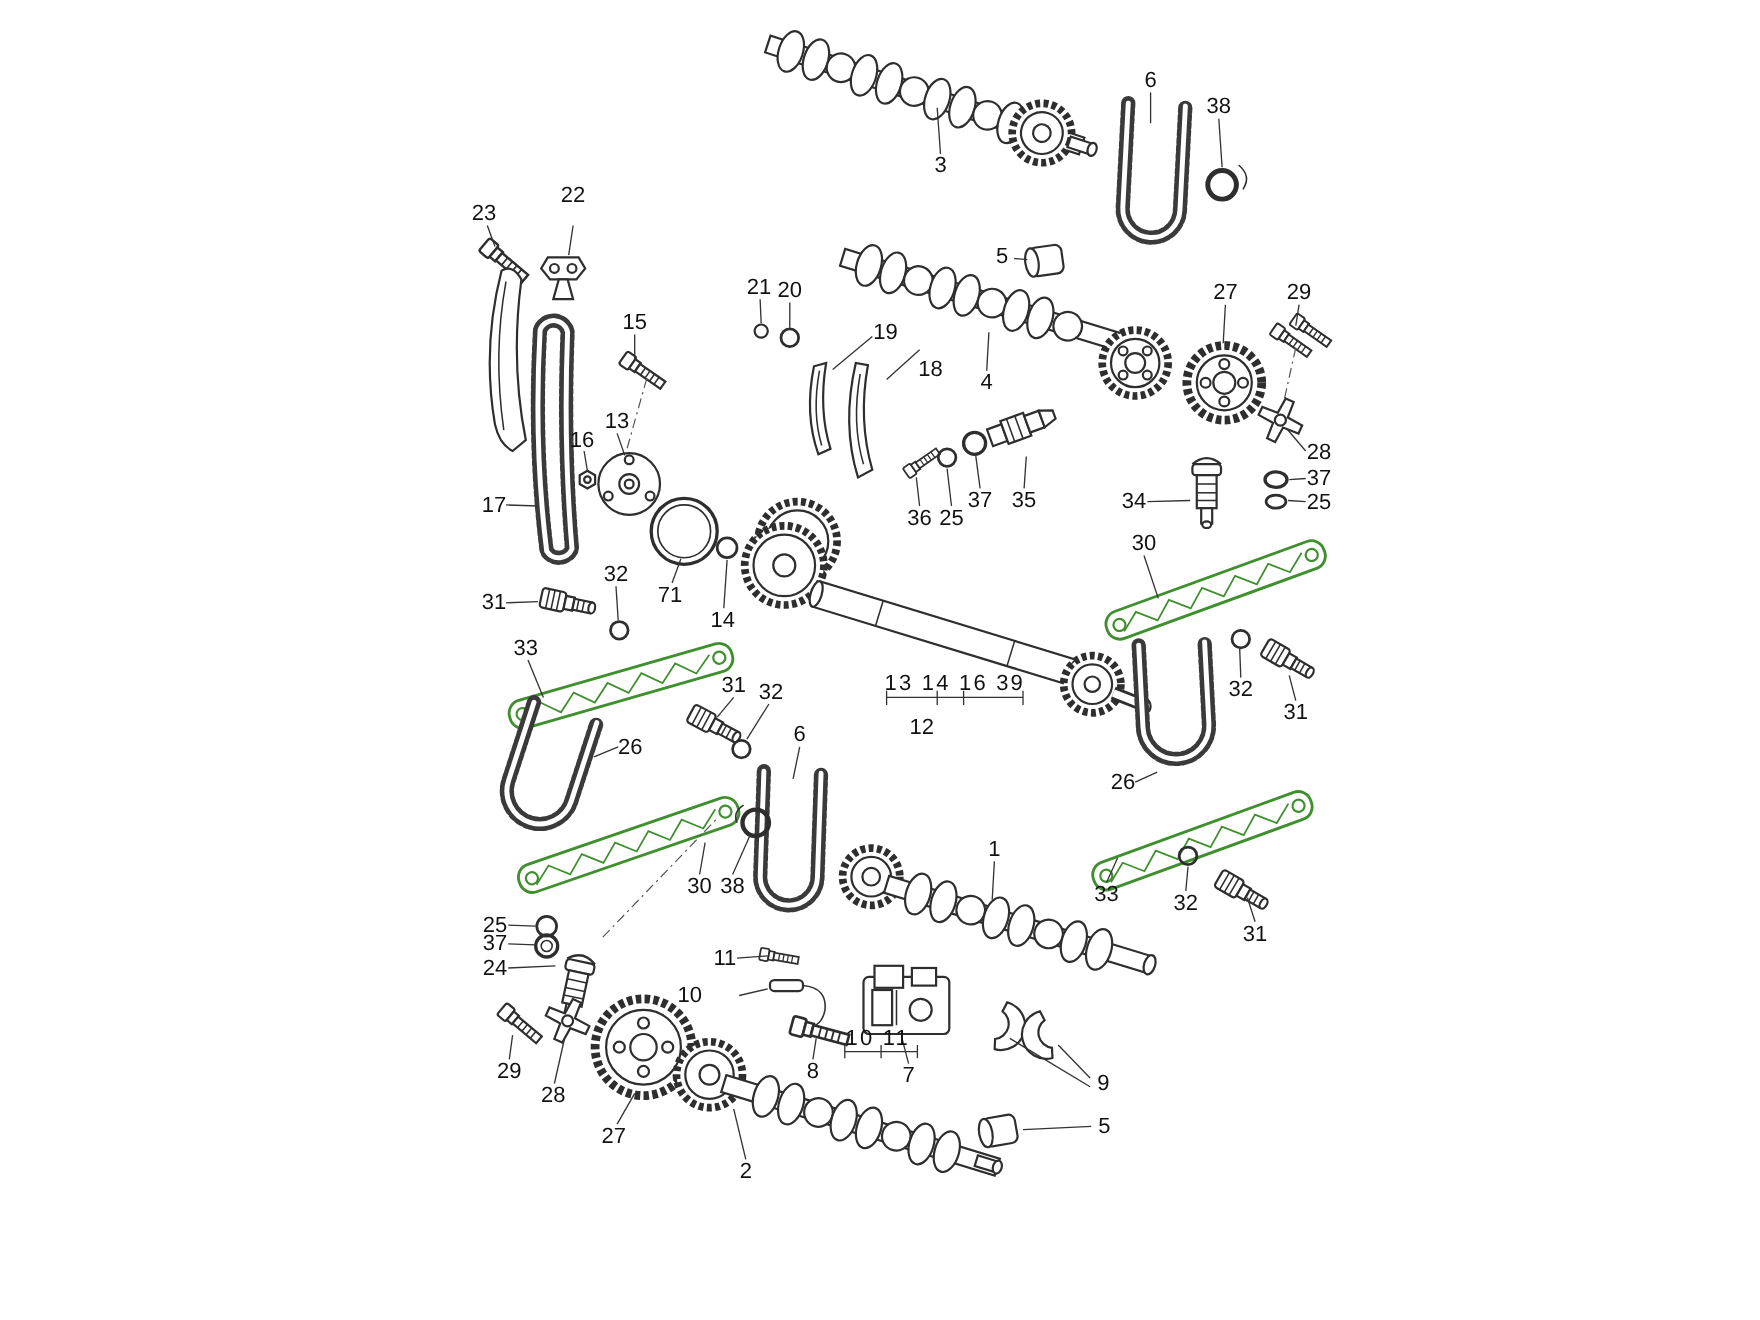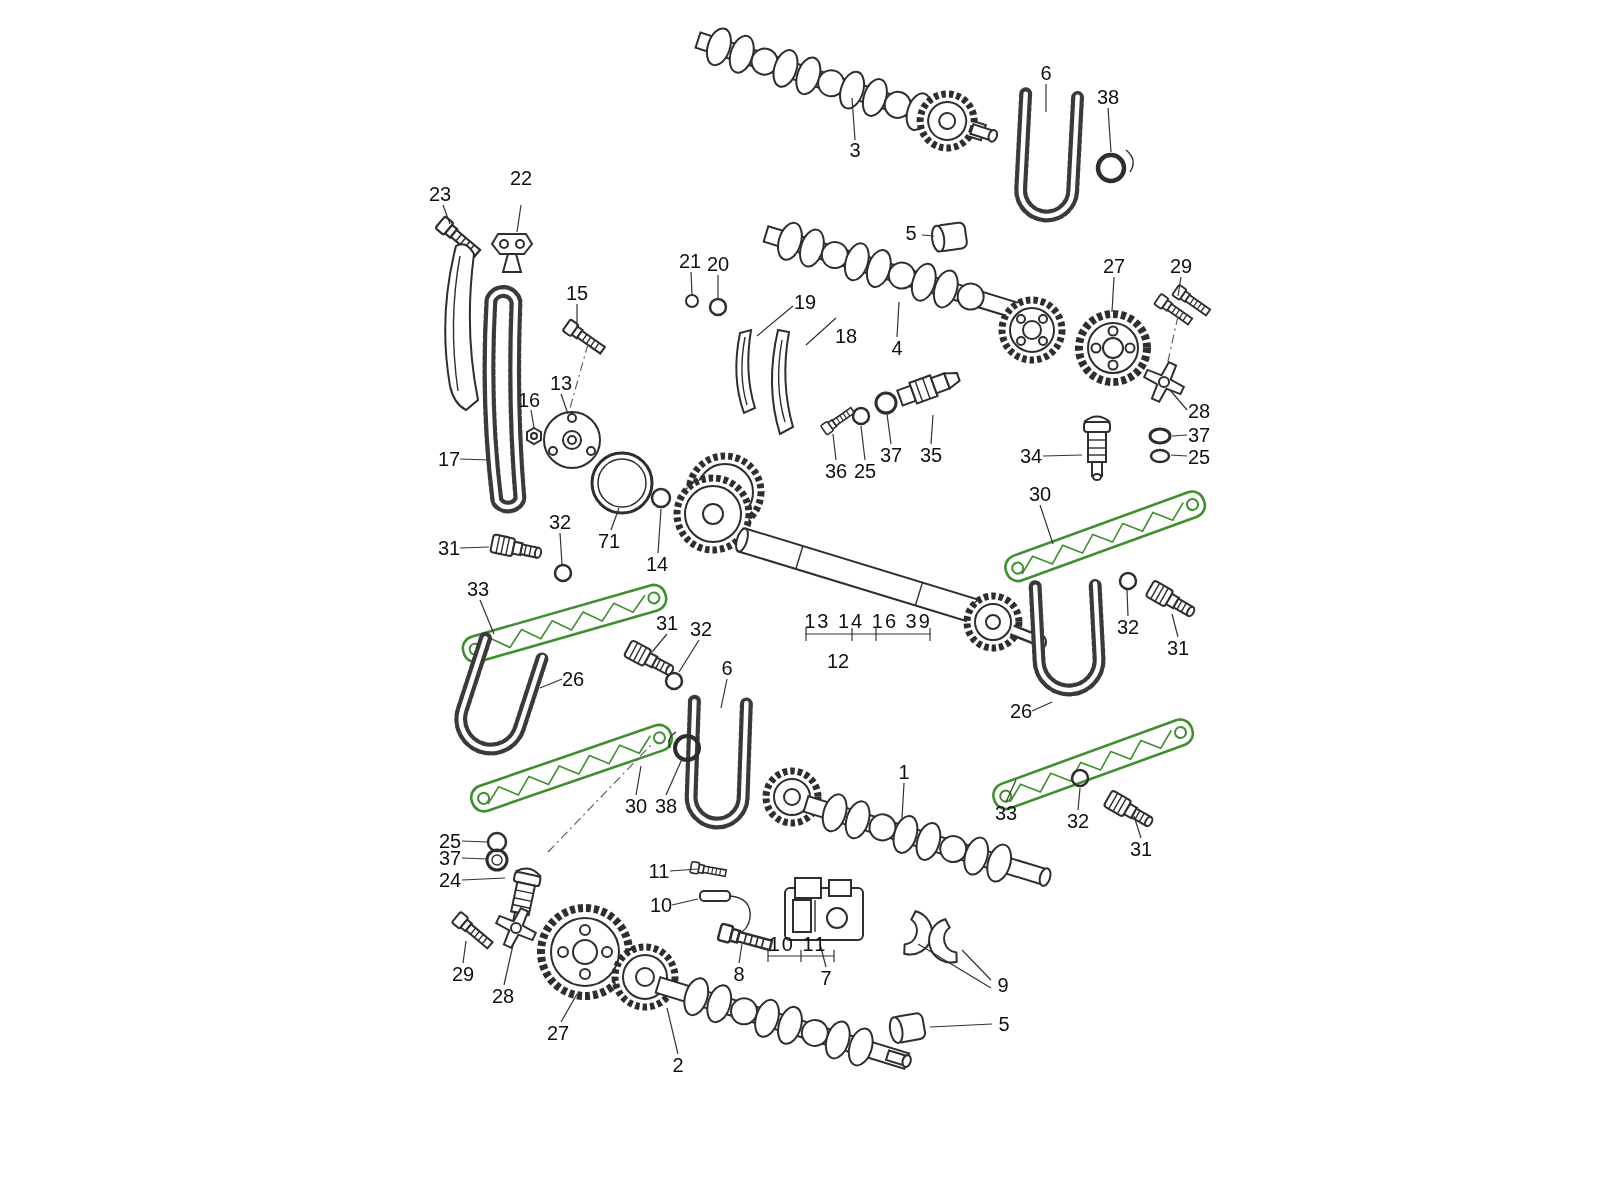--- a/index.html
+++ b/index.html
@@ -543,21 +543,21 @@
       <div class="callout" style="left: 1141px; top: 849px;">31</div>
       <div class="callout" style="left: 450px; top: 841px;">25</div>
       <div class="callout" style="left: 450px; top: 858px;">37</div>
       <div class="callout" style="left: 450px; top: 880px;">24</div>
       <div class="callout" style="left: 463px; top: 974px;">29</div>
       <div class="callout" style="left: 503px; top: 996px;">28</div>
       <div class="callout" style="left: 558px; top: 1033px;">27</div>
       <div class="callout" style="left: 678px; top: 1065px;">2</div>
       <div class="callout" style="left: 904px; top: 772px;">1</div>
       <div class="callout" style="left: 659px; top: 871px;">11</div>
-      <div class="callout" style="left: 661px; top: 905px; text-align: center;">10</div>
+      <div class="callout" style="left: 627px; top: 905px; text-align: center;">10</div>
       <div class="callout" style="left: 739px; top: 974px;">8</div>
       <div class="callout grouped" style="left: 798px; top: 944px;">10 11</div>
       <div class="callout" style="left: 826px; top: 978px;">7</div>
       <div class="callout" style="left: 1003px; top: 985px;">9</div>
       <div class="callout" style="left: 1004px; top: 1024px;">5</div>
     </div>
 
 </div>
 
 </body></html>

